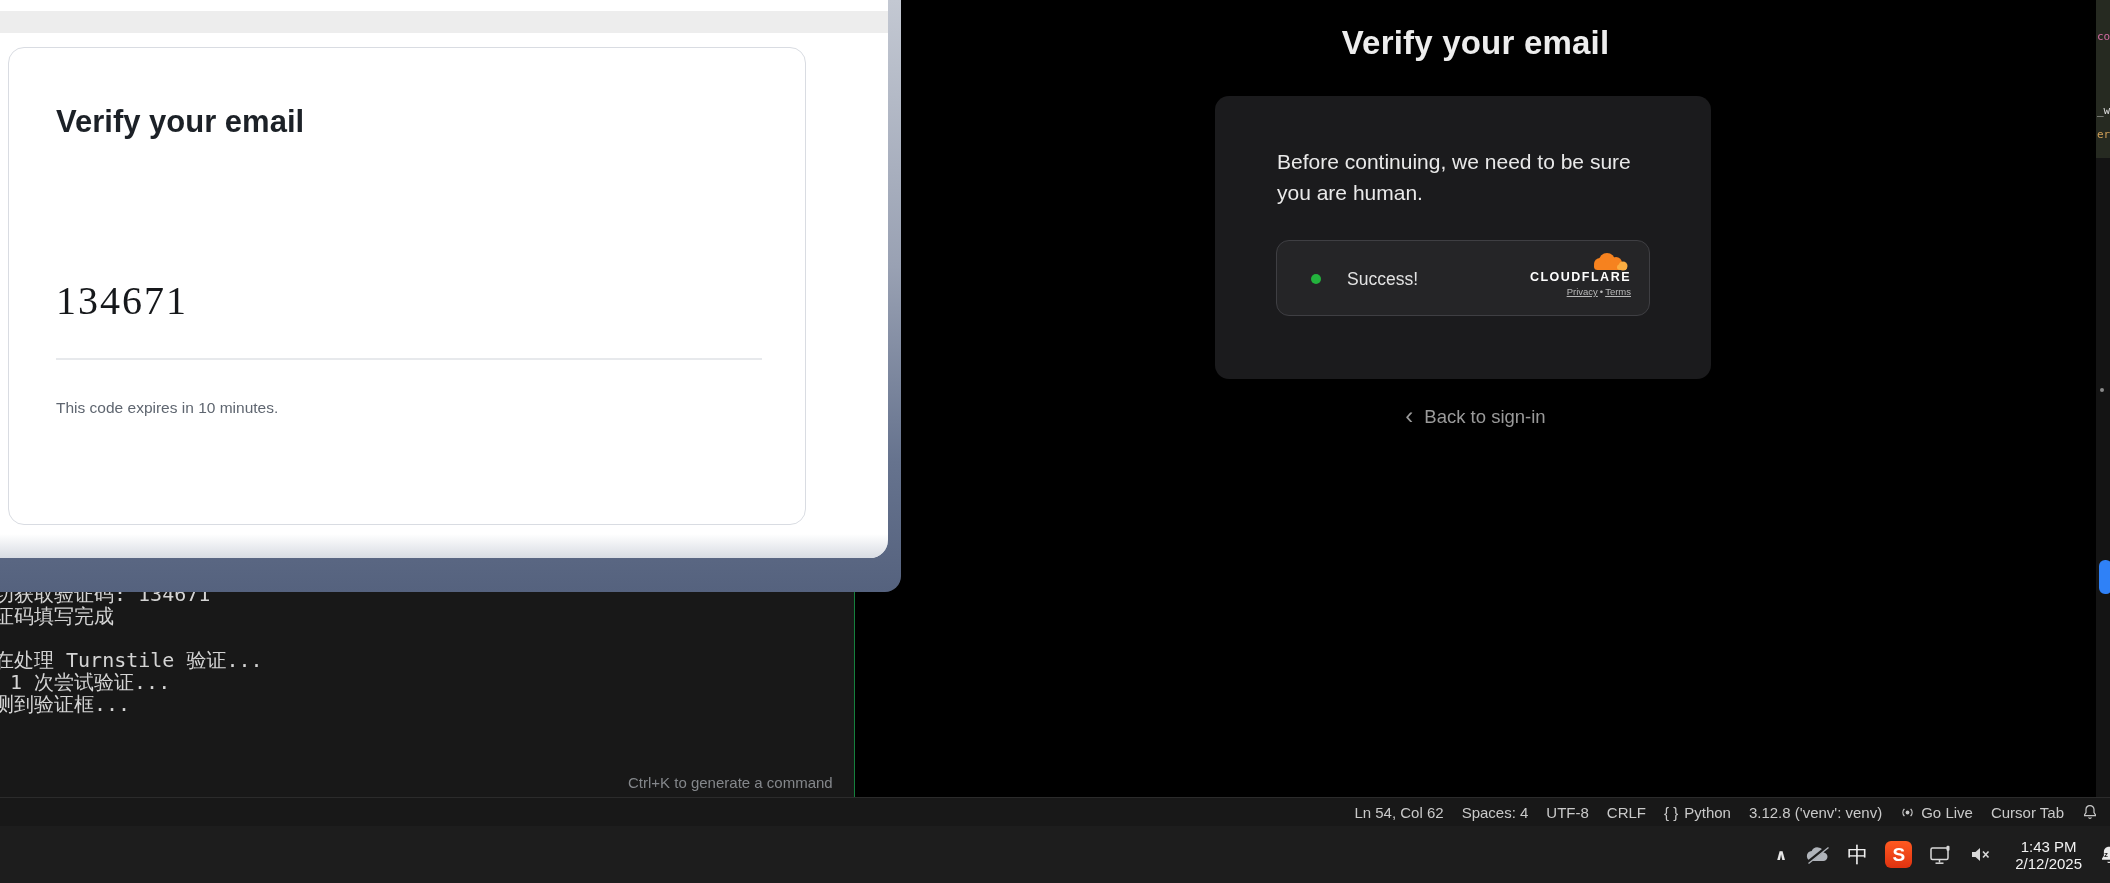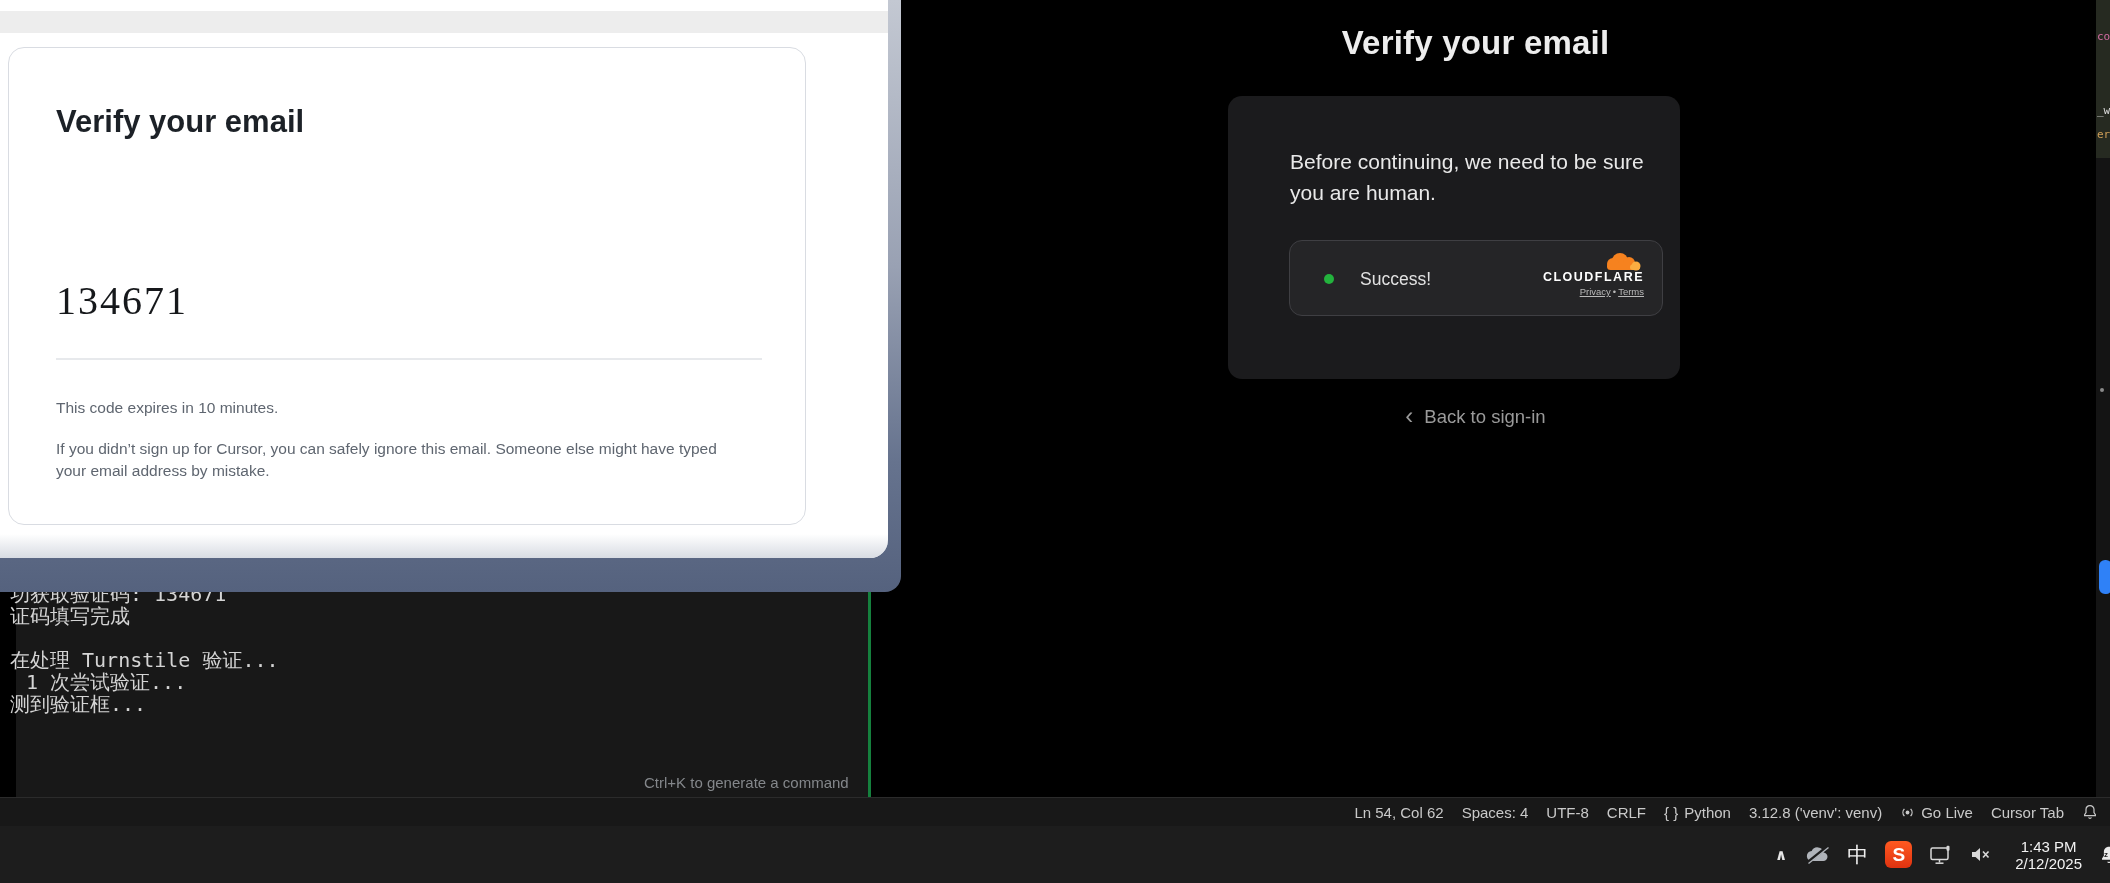--- a/index.html
+++ b/index.html
@@ -9,21 +9,21 @@
     background:#000; font-family:"Liberation Sans","DejaVu Sans",sans-serif;
   }
 
   
   .browser { position:absolute; left:855px; top:0; width:1241px; height:797px; background:#000; }
   .browser-heading {
     position:absolute; top:24px; left:0; width:100%; text-align:center;
     font-size:33px; font-weight:700; color:#ededed; letter-spacing:.2px;
   }
   .dark-card {
-    position:absolute; left:373px; top:96px; width:452px; height:283px;
+    position:absolute; left:360px; top:96px; width:496px; height:283px;
     background:#1b1b1d; border-radius:14px;
   }
   .dark-card-subtitle {
     position:absolute; left:62px; top:50px; width:386px;
     font-size:21px; line-height:31px; color:#e9e9e9;
   }
   .turnstile {
     position:absolute; left:61px; top:144px; width:374px; height:76px;
     background:#252527; border:1px solid #3f3f43; border-radius:13px;
   }
@@ -55,22 +55,22 @@
   .sliver-top { position:absolute; left:0; top:0; width:14px; height:158px; background:#262a21; }
   .sliver-frag { position:absolute; left:1px; font-family:"DejaVu Sans Mono",monospace; font-size:11px; }
   .frag-0 { top:30px; color:#d36ba2; }
   .frag-1 { top:104px; color:#d8d8d8; }
   .frag-2 { top:128px; color:#cf9e57; }
   .sliver-dot { position:absolute; left:4px; top:388px; width:4px; height:4px; border-radius:50%; background:#8a8a8a; }
   .sliver-badge { position:absolute; left:3px; top:560px; width:13px; height:34px; border-radius:6px; background:#2f81f7; }
 
   
   .terminal {
-    position:absolute; left:16px; top:558px; width:855px; height:239px;
-    background:#181818; border-right:3px solid #15803d;
+    position:absolute; left:0; top:558px; width:855px; height:239px;
+    background:#181818; border-right:1px solid #15803d;
   }
   .term-line {
     position:absolute; left:-6px; white-space:pre;
     font-family:"DejaVu Sans Mono","Liberation Mono",monospace;
     font-size:20px; line-height:24px; color:#d4d4d4;
   }
   .tl-0 { top:24px; } .tl-1 { top:46px; } .tl-2 { top:68px; }
   .tl-3 { top:90px; } .tl-4 { top:112px; left:10px; } .tl-5 { top:134px; }
   .term-hint { position:absolute; left:628px; top:216px; font-size:15px; color:#84878b; }
 
@@ -199,21 +199,20 @@
   </div>
 
   <div class="email-frame">
     <div class="email-window">
       <div class="toolbar-band"></div>
       <div class="email-card">
         <div class="email-heading">Verify your email</div>
         <div class="email-code">134671</div>
         <div class="email-divider"></div>
         <div class="email-expiry">This code expires in 10 minutes.</div>
-        <div class="email-disclaimer">If you didn’t sign up for Cursor, you can safely ignore this email. Someone else might have typed your email address by mistake.</div>
       </div>
       <div class="window-bottom-fade"></div>
     </div>
   </div>
 
   <div class="statusbar">
     <div class="sb-item">Ln 54, Col 62</div>
     <div class="sb-item">Spaces: 4</div>
     <div class="sb-item">UTF-8</div>
     <div class="sb-item">CRLF</div>

